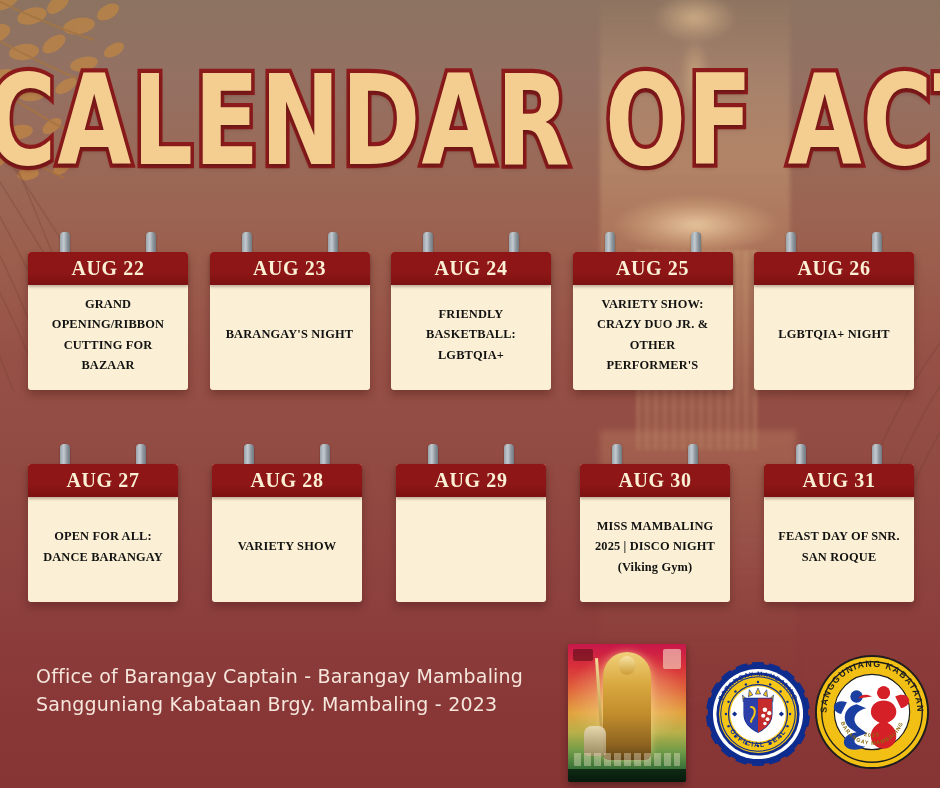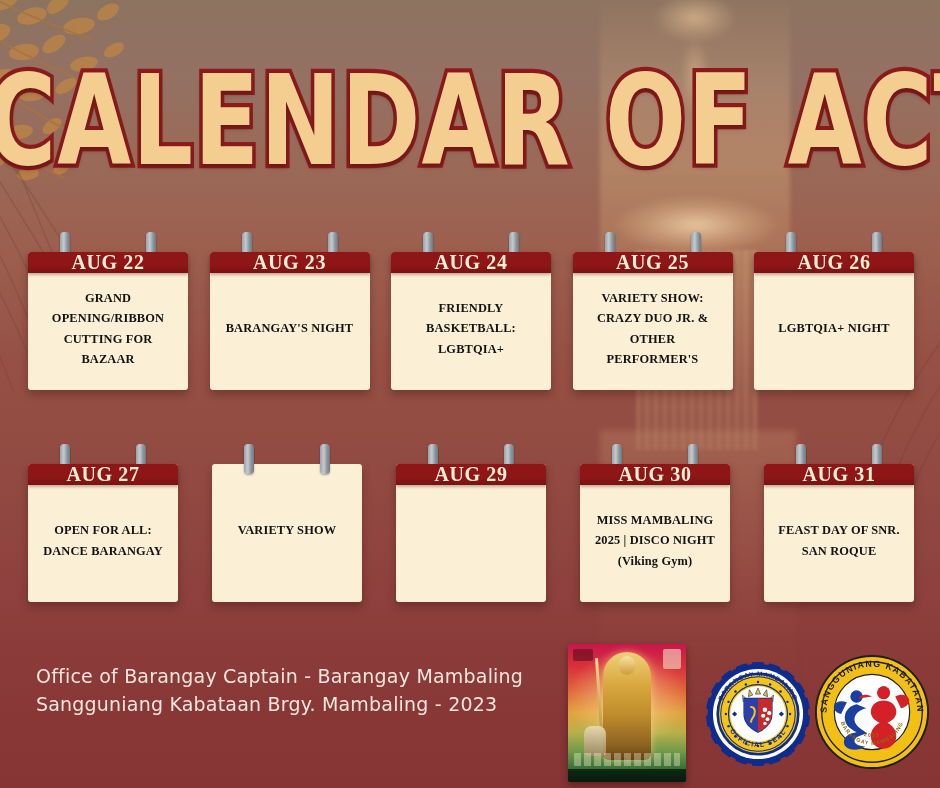--- a/index.html
+++ b/index.html
@@ -88,21 +88,21 @@
     width:160px;
     background:#FBF0D5;
     border-radius:3px;
     box-shadow:0 5px 9px rgba(60,18,18,.34);
     display:flex;flex-direction:column;
     min-height:138px;
   }
   .card .hdr{
     background:linear-gradient(180deg,#8E1616 0%,#8E1616 62%,#7C1111 100%);
     border-radius:3px 3px 0 0;
-    height:21px;
+    height:33px;
     display:flex;align-items:center;justify-content:center;
     color:#FBF0D5;
     font-family:"Liberation Serif","DejaVu Serif",serif;
     font-weight:700;
     font-size:20px;
     letter-spacing:.6px;
     font-variant:small-caps;
     text-transform:uppercase;
     position:relative;z-index:2;
     box-shadow:0 2px 3px rgba(60,15,15,.30);
@@ -318,20 +318,21 @@
         <span class="ring l"></span>
         <span class="ring r"></span>
         <div class="hdr">AUG 27</div>
         <div class="body">
             <span>OPEN FOR ALL: DANCE BARANGAY</span>
           </div>
       </div>
       <div class="card">
         <span class="ring l"></span>
         <span class="ring r"></span>
+        <div class="hdr">AUG 28</div>
         <div class="body">
             <span>VARIETY SHOW</span>
           </div>
       </div>
       <div class="card">
         <span class="ring l"></span>
         <span class="ring r"></span>
         <div class="hdr">AUG 29</div>
       </div>
       <div class="card">

